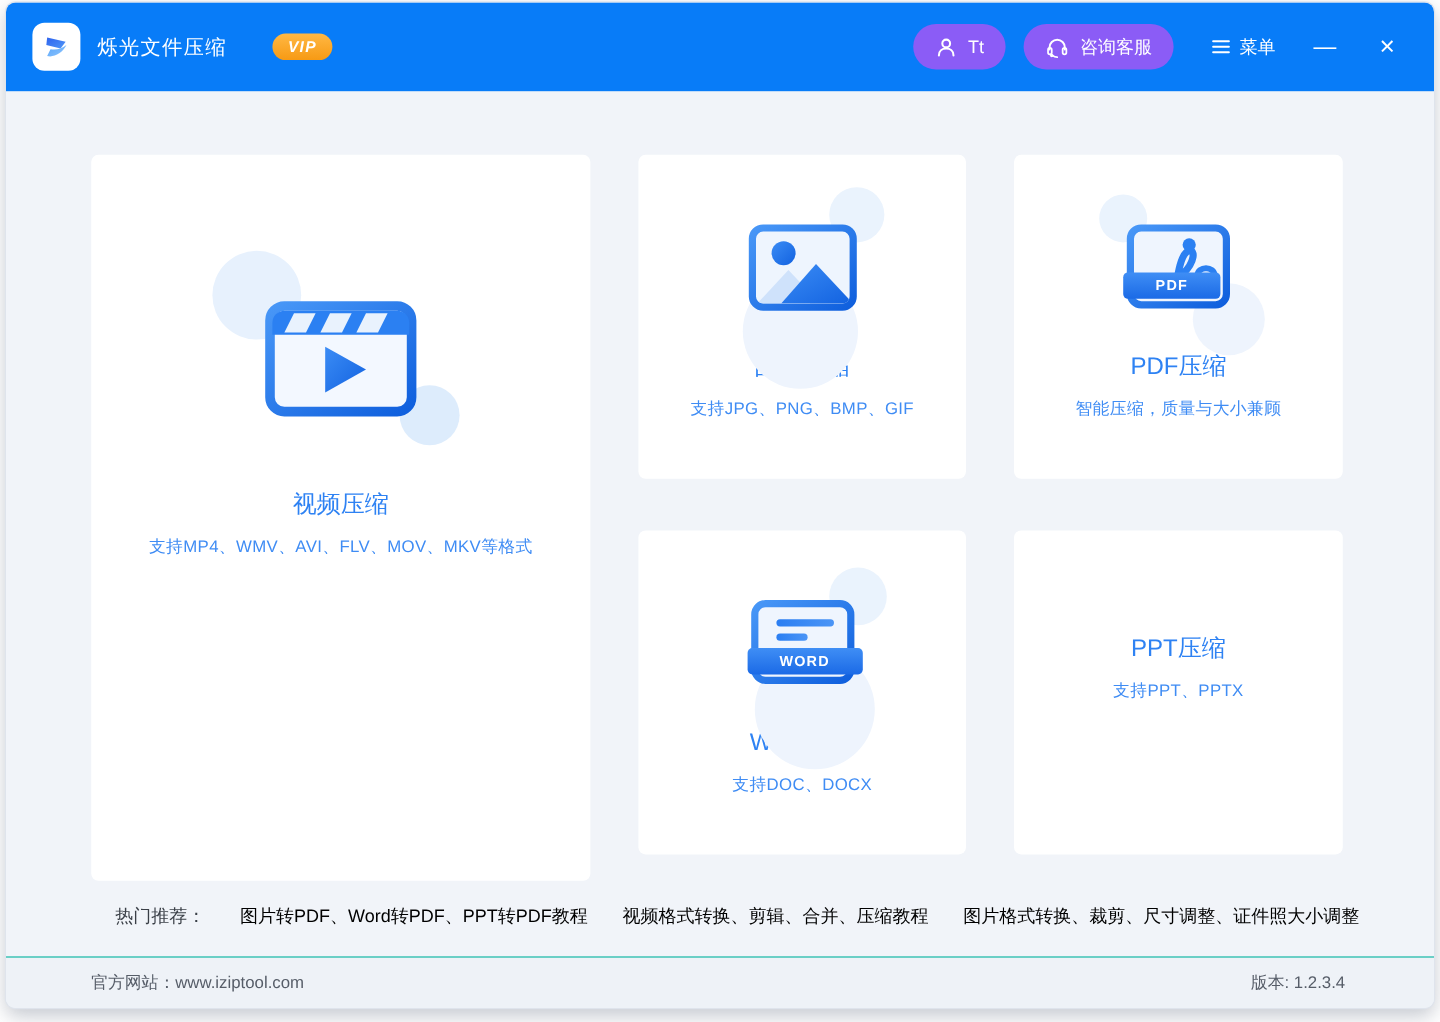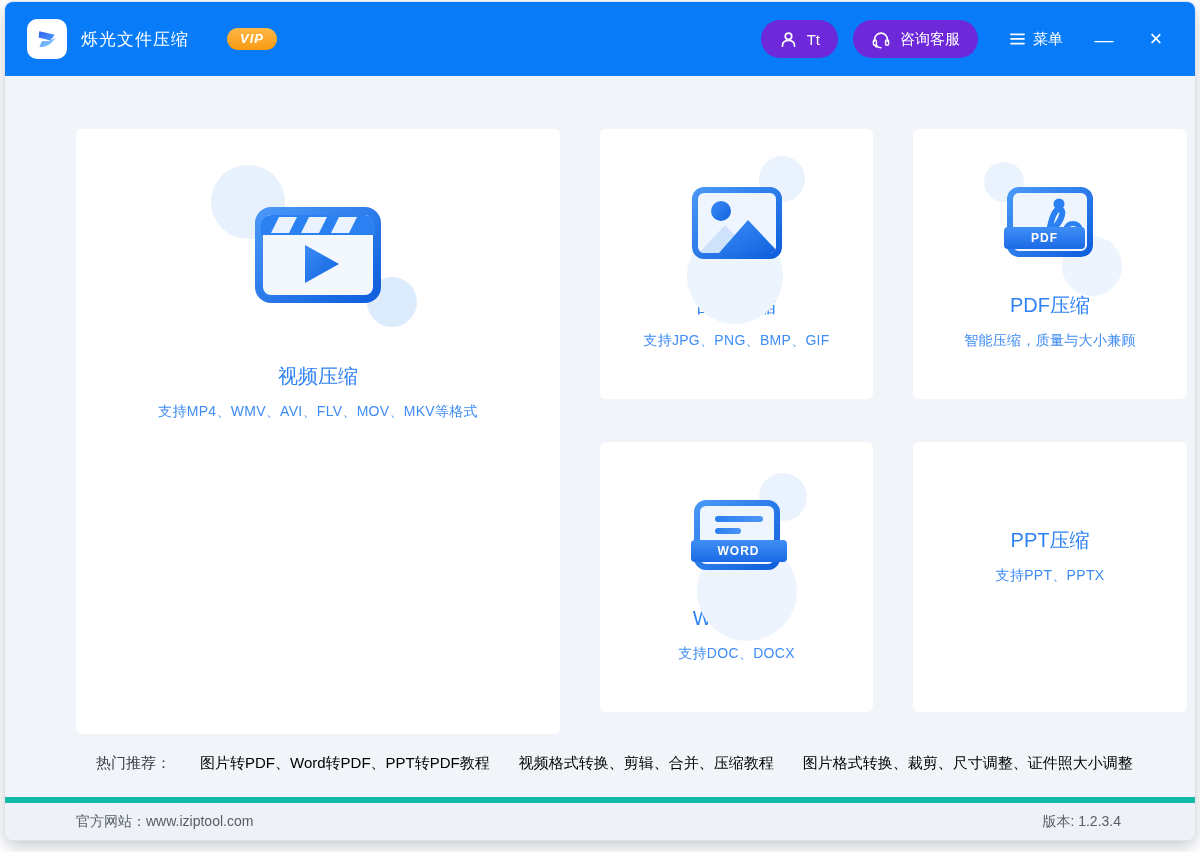--- a/index.html
+++ b/index.html
@@ -11,31 +11,31 @@
     display:flex; flex-direction:column; }
 
   
   .titlebar { height:74px; flex:none; background:#087cf8; display:flex; align-items:center; padding:0 28px 0 22px; }
   .logo { width:40px; height:40px; background:#fff; border-radius:10px; flex:none;
     display:flex; align-items:center; justify-content:center; }
   .app-name { color:#fff; font-size:17px; margin-left:14px; letter-spacing:1px; }
   .vip { margin-left:38px; background:linear-gradient(180deg,#ffb844,#f79a14); color:#fff;
     font-style:italic; font-weight:bold; font-size:13px; padding:3px 13px 4px; border-radius:12px; letter-spacing:1px; }
   .tb-spacer { flex:1; }
-  .pill { background:#6d28d9; border-radius:19px; height:38px; display:flex; align-items:center;
+  .pill { background:#8b5cf6; border-radius:19px; height:38px; display:flex; align-items:center;
     padding:0 18px; color:#fff; font-size:15px; gap:9px; cursor:pointer; }
   .pill + .pill { margin-left:15px; }
   .menu-btn { margin-left:32px; color:#fff; display:flex; gap:8px; font-size:15px; align-items:center; cursor:pointer; }
   .win-ctl { margin-left:30px; color:#fff; font-size:19px; line-height:1; cursor:pointer; width:22px; text-align:center; }
 
   
   .main { flex:1; padding:53px 0 0 71px; overflow:hidden; }
   .cards { display:flex; gap:40px; }
   .card { background:#fff; border-radius:6px; }
-  .card-video { width:484px; height:605px; padding-top:76px; flex:none; }
+  .card-video { width:416px; height:605px; padding-top:120px; flex:none; }
   .col { display:flex; flex-direction:column; gap:43px; flex:none; }
   .card-sm { width:273px; height:270px; padding-top:55px; }
   .col-r .card-sm { width:274px; }
 
   .icon-wrap { position:relative; margin:0 auto; display:flex; align-items:center; justify-content:center; }
   .icon-wrap.lg { width:150px; height:100px; }
   .icon-wrap.sm { width:92px; height:78px; }
   .icon-wrap svg { position:relative; z-index:1; }
   .deco { position:absolute; border-radius:50%; z-index:0; }
 
@@ -47,21 +47,21 @@
   .card-video .card-title { margin-top:58px; }
   .card-sub { text-align:center; color:#3f8cf4; font-size:14px; margin-top:13px; letter-spacing:.3px; }
 
   
   .recommend { display:flex; margin-top:20px; padding-left:20px; gap:29px;
     white-space:nowrap; overflow:hidden; font-size:15px; align-items:center; }
   .recommend-label { color:#3a3f47; flex:none; }
   .recommend a { color:#000000; text-decoration:none; flex:none; cursor:pointer; }
 
   
-  .footer { height:43px; flex:none; background:#eef2f7; border-top:6px solid #14b8a6;
+  .footer { height:43px; flex:none; background:#eef2f7; border-top:1px solid #14b8a6;
     display:flex; align-items:center; justify-content:space-between;
     padding:0 74px 0 71px; color:#565d68; font-size:14px; }
 </style>
 </head>
 <body>
 
 <div class="window">
 
   <div class="titlebar">
     <div class="logo">

